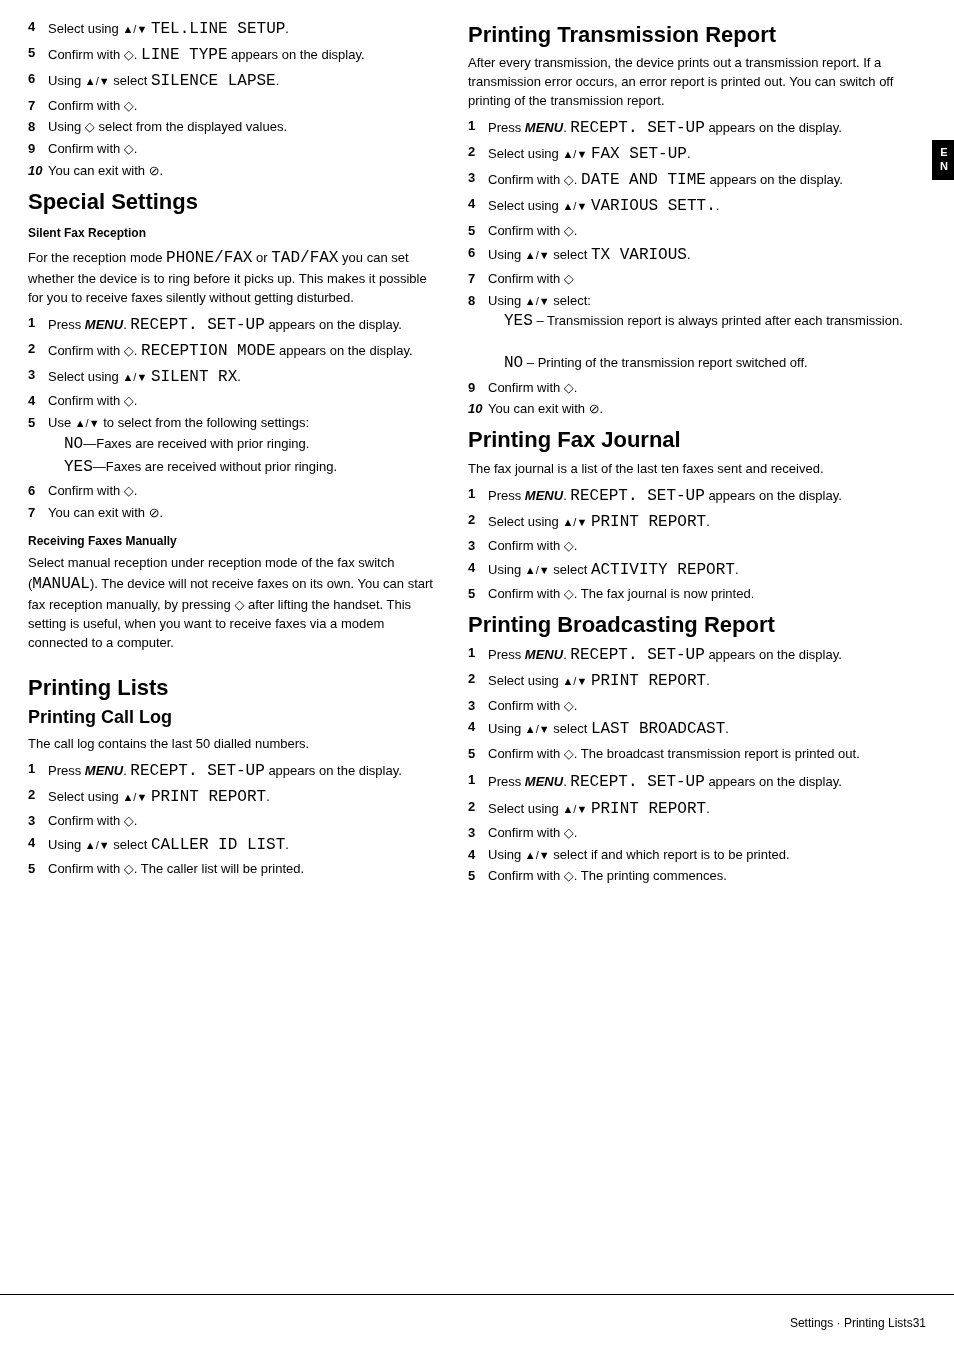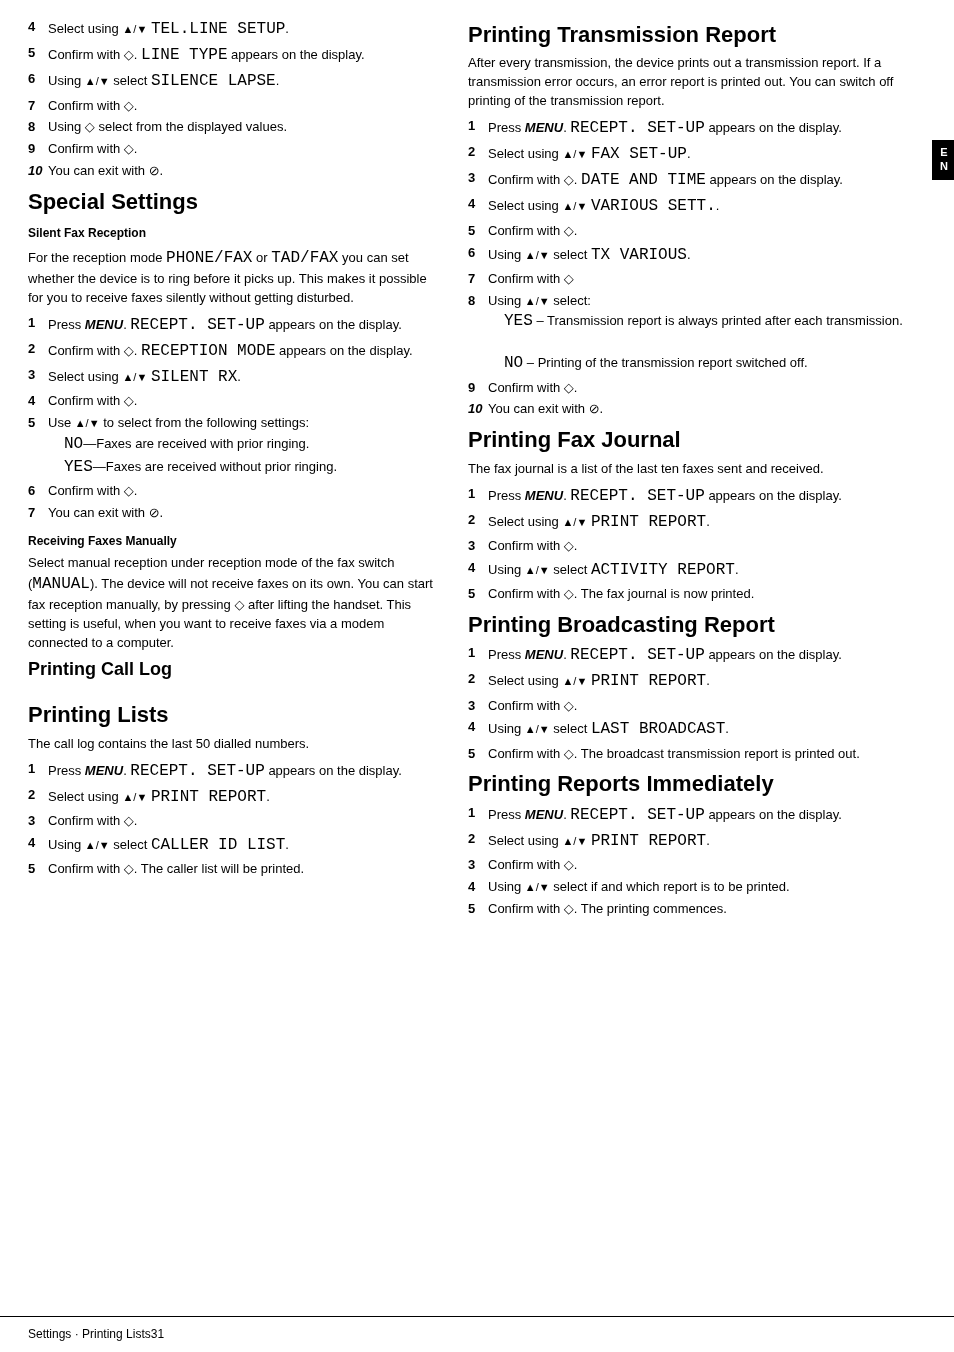--- a/index.html
+++ b/index.html
@@ -91,23 +91,23 @@
       font-size: 16px;
     }
     .bold { font-weight: bold; font-style: italic; }
     .footer {
       position: absolute;
       bottom: 0;
       left: 0;
       right: 0;
       border-top: 1px solid #000;
       display: flex;
-      justify-content: flex-start;
+      justify-content: flex-end;
       align-items: center;
-      padding: 9px 28px;
+      padding: 20px 28px;
       font-size: 12px;
     }
     .arrow-sym {
       font-size: 11px;
     }
     .item-content {
       flex: 1;
     }
     
     .indent {
@@ -192,23 +192,23 @@
         </li>
         <li>
           <span class="num">7</span>
           <span class="item-content">You can exit with ⊘.</span>
         </li>
       </ol>
 
       <h3>Receiving Faxes Manually</h3>
       <p>Select manual reception under reception mode of the fax switch (<span class="mono">MANUAL</span>). The device will not receive faxes on its own. You can start fax reception manually, by pressing ◇ after lifting the handset. This setting is useful, when you want to receive faxes via a modem connected to a computer.</p>
 
+      <h2 style="margin-top: 22px;">Printing Lists</h2>
+
       <h2 style="font-size: 18px; margin-top: 4px;">Printing Call Log</h2>
-
-      <h2 style="margin-top: 22px;">Printing Lists</h2>
       <p>The call log contains the last 50 dialled numbers.</p>
       <ol>
         <li>
           <span class="num">1</span>
           <span class="item-content">Press <span class="bold">MENU</span>. <span class="mono">RECEPT. SET-UP</span> appears on the display.</span>
         </li>
         <li>
           <span class="num">2</span>
           <span class="item-content">Select using <span class="arrow-sym">▲/▼</span> <span class="mono">PRINT REPORT</span>.</span>
         </li>
@@ -321,21 +321,20 @@
         <li>
           <span class="num">4</span>
           <span class="item-content">Using <span class="arrow-sym">▲/▼</span> select <span class="mono">LAST BROADCAST</span>.</span>
         </li>
         <li>
           <span class="num">5</span>
           <span class="item-content">Confirm with ◇. The broadcast transmission report is printed out.</span>
         </li>
       </ol>
 
-      <h2>Printing Reports Immediately</h2>
       <ol>
         <li>
           <span class="num">1</span>
           <span class="item-content">Press <span class="bold">MENU</span>. <span class="mono">RECEPT. SET-UP</span> appears on the display.</span>
         </li>
         <li>
           <span class="num">2</span>
           <span class="item-content">Select using <span class="arrow-sym">▲/▼</span> <span class="mono">PRINT REPORT</span>.</span>
         </li>
         <li>

